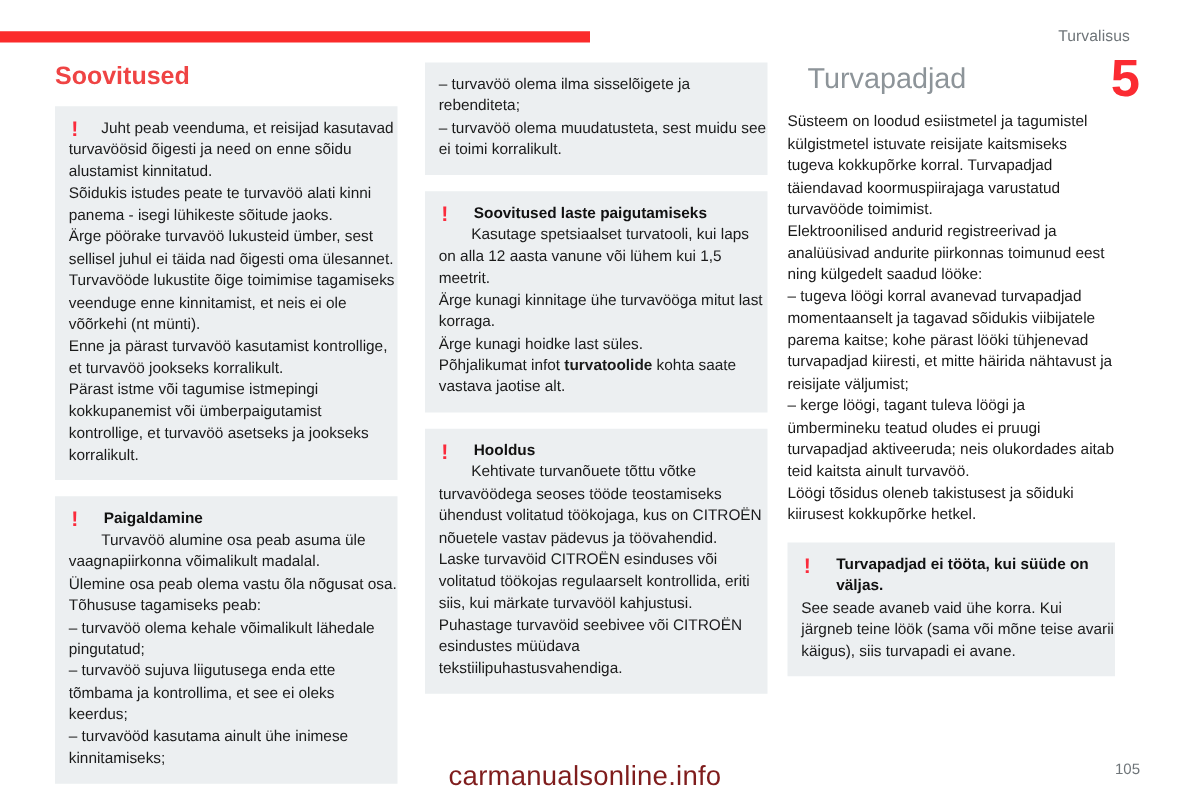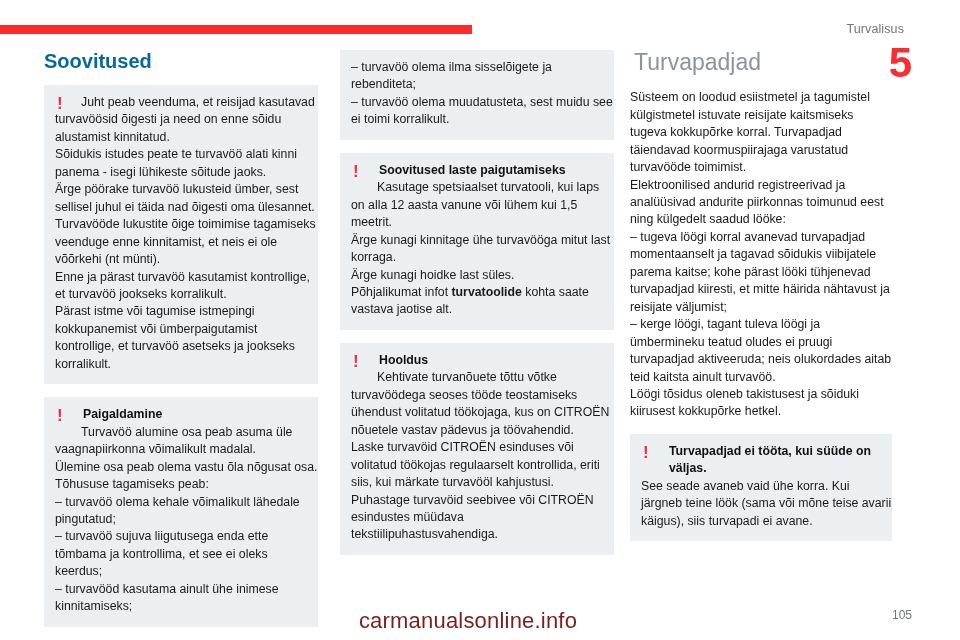--- a/index.html
+++ b/index.html
@@ -59,26 +59,26 @@
   .col-1 { left: 44px; }
   .col-2 { left: 340px; }
   .col-3 { left: 630px; width: 262px; }
 
   
   h1.section-title {
     font-size: 20px;
     font-weight: bold;
     margin: 0 0 12px 0;
     line-height: 1.15;
-    color: #0369a1;
+    color: #ef4444;
   }
   h1.section-title-grey {
     font-size: 23px;
     font-weight: normal;
-    margin: 0 0 14px 4px;
+    margin: 0 0 14px 16px;
     line-height: 1.1;
     color: #8d9499;
   }
   h2.sub-title {
     font-size: 17px;
     font-weight: bold;
     margin: 0 0 6px 0;
     line-height: 1.15;
     color: #111;
   }

